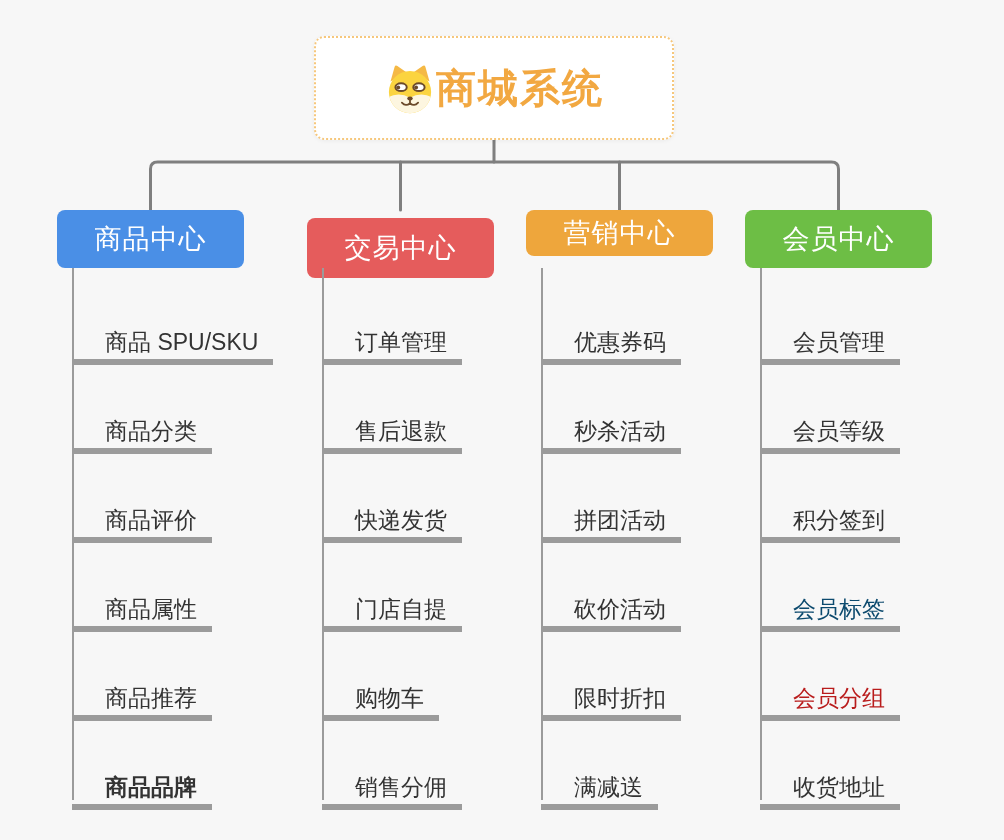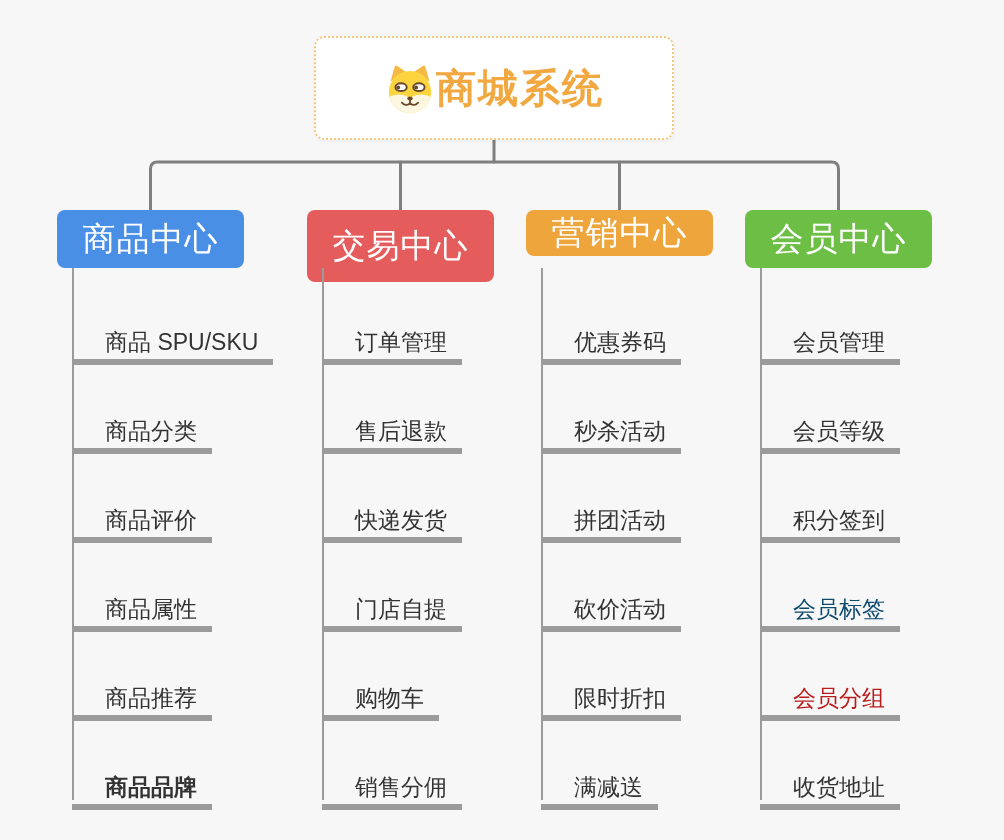--- a/index.html
+++ b/index.html
@@ -38,21 +38,21 @@
     line-height: 1;
   }
   .branch-box {
     position: absolute;
     box-sizing: border-box;
     border-radius: 8px;
     display: flex;
     align-items: center;
     justify-content: center;
     color: #ffffff;
-    font-size: 33px;
+    font-size: 27px;
     letter-spacing: 1px;
     cursor: default;
   }
   .spine {
     position: absolute;
     width: 2px;
     background: #9b9b9b;
   }
   .item {
     position: absolute;
@@ -107,21 +107,21 @@
 
   <div id="branches">
       <div class="branch-box" style="left: 57px; top: 210px; width: 187px; height: 58px; background: rgb(74, 143, 230);">商品中心</div>
       <div class="spine" style="left: 72px; top: 268px; height: 532px; background: rgb(155, 155, 155);"></div>
       <div class="item" style="left: 72px; top: 314px; border-bottom-color: rgb(155, 155, 155); color: rgb(51, 51, 51);">商品 SPU/SKU</div>
       <div class="item" style="left: 72px; top: 403px; border-bottom-color: rgb(155, 155, 155); color: rgb(51, 51, 51);">商品分类</div>
       <div class="item" style="left: 72px; top: 492px; border-bottom-color: rgb(155, 155, 155); color: rgb(51, 51, 51);">商品评价</div>
       <div class="item" style="left: 72px; top: 581px; border-bottom-color: rgb(155, 155, 155); color: rgb(51, 51, 51);">商品属性</div>
       <div class="item" style="left: 72px; top: 670px; border-bottom-color: rgb(155, 155, 155); color: rgb(51, 51, 51);">商品推荐</div>
       <div class="item" style="left: 72px; top: 759px; border-bottom-color: rgb(155, 155, 155); color: rgb(51, 51, 51); font-weight: bold;">商品品牌</div>
-      <div class="branch-box" style="left: 307px; top: 210px; width: 187px; height: 72px; background: rgb(229, 92, 92);">交易中心</div>
+      <div class="branch-box" style="left: 307px; top: 218px; width: 187px; height: 60px; background: rgb(229, 92, 92);">交易中心</div>
       <div class="spine" style="left: 322px; top: 268px; height: 532px; background: rgb(155, 155, 155);"></div>
       <div class="item" style="left: 322px; top: 314px; border-bottom-color: rgb(155, 155, 155); color: rgb(51, 51, 51);">订单管理</div>
       <div class="item" style="left: 322px; top: 403px; border-bottom-color: rgb(155, 155, 155); color: rgb(51, 51, 51);">售后退款</div>
       <div class="item" style="left: 322px; top: 492px; border-bottom-color: rgb(155, 155, 155); color: rgb(51, 51, 51);">快递发货</div>
       <div class="item" style="left: 322px; top: 581px; border-bottom-color: rgb(155, 155, 155); color: rgb(51, 51, 51);">门店自提</div>
       <div class="item" style="left: 322px; top: 670px; border-bottom-color: rgb(155, 155, 155); color: rgb(51, 51, 51);">购物车</div>
       <div class="item" style="left: 322px; top: 759px; border-bottom-color: rgb(155, 155, 155); color: rgb(51, 51, 51);">销售分佣</div>
       <div class="branch-box" style="left: 526px; top: 210px; width: 187px; height: 46px; background: rgb(238, 166, 60);">营销中心</div>
       <div class="spine" style="left: 541px; top: 268px; height: 532px; background: rgb(155, 155, 155);"></div>
       <div class="item" style="left: 541px; top: 314px; border-bottom-color: rgb(155, 155, 155); color: rgb(51, 51, 51);">优惠券码</div>

